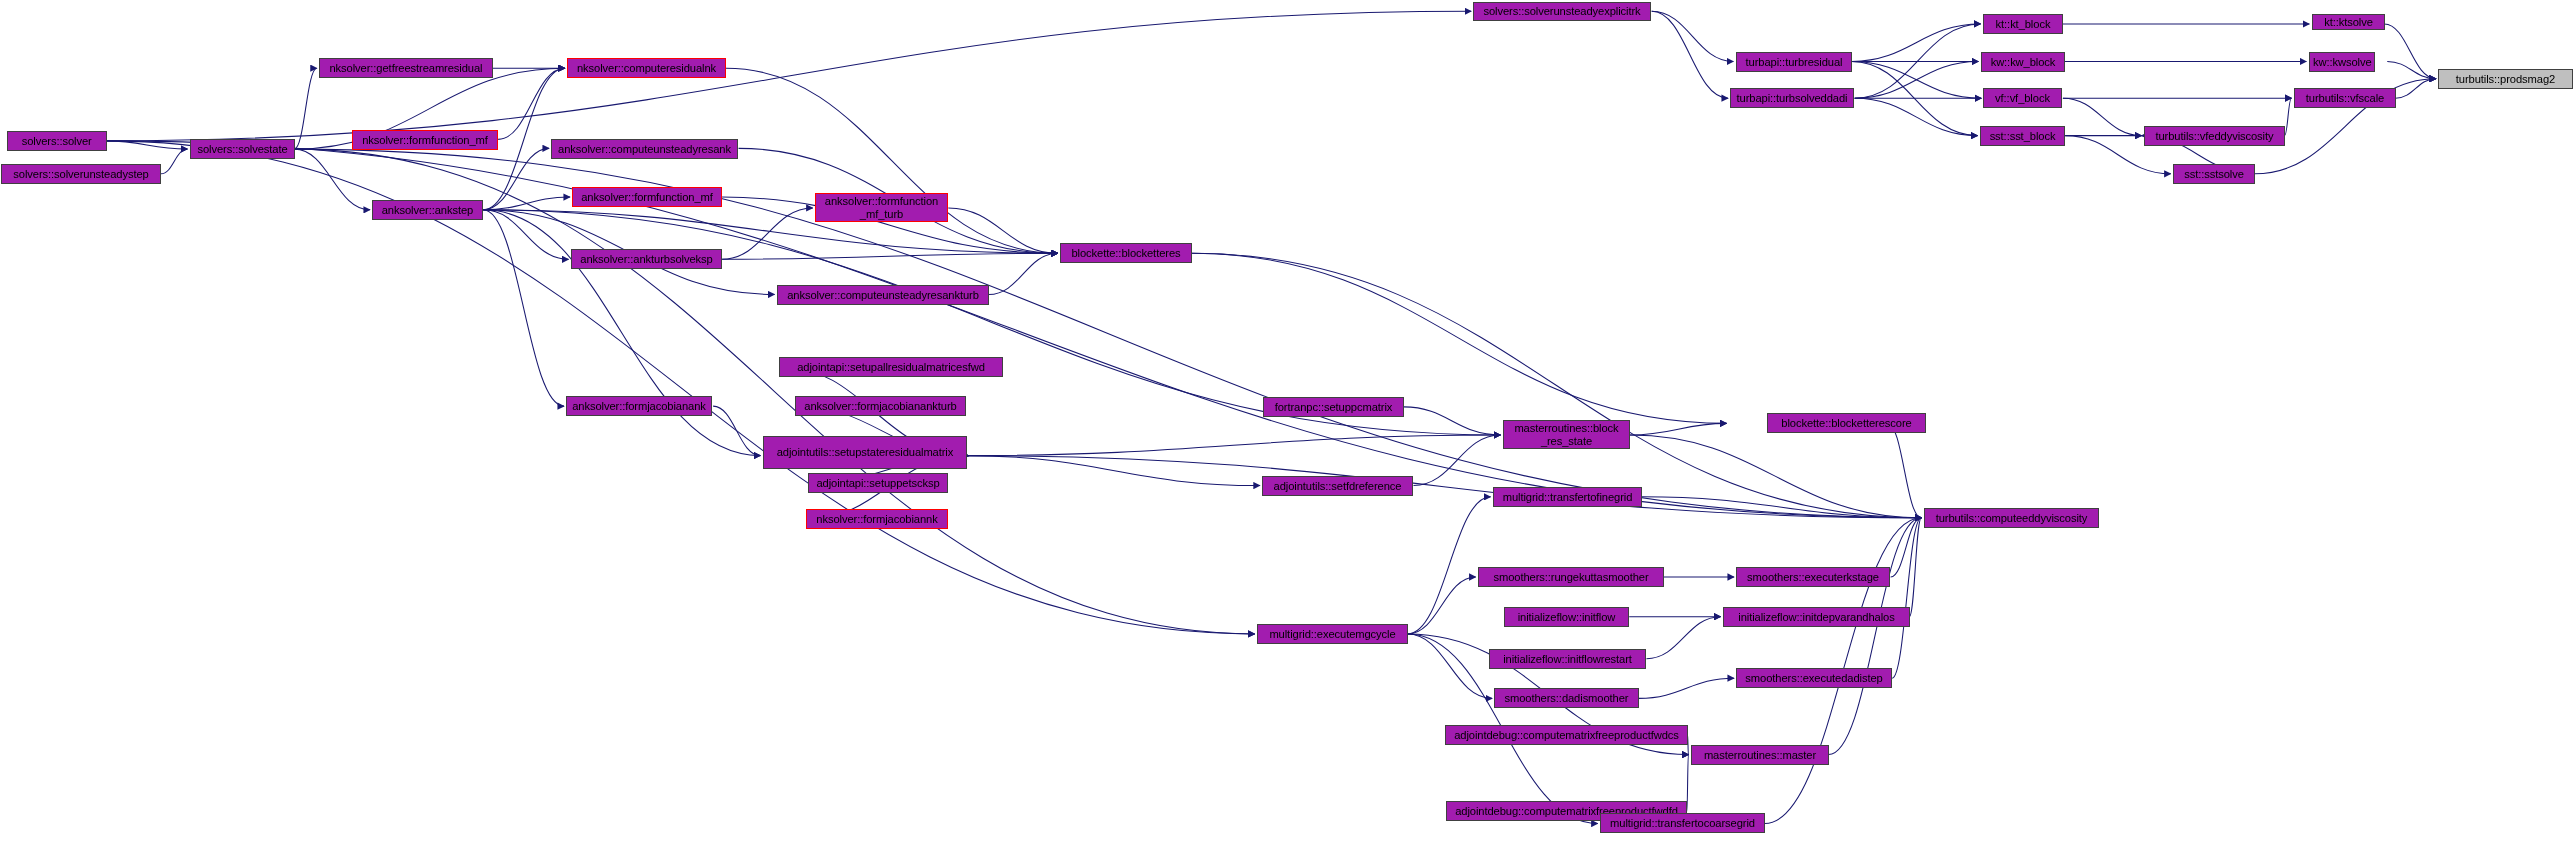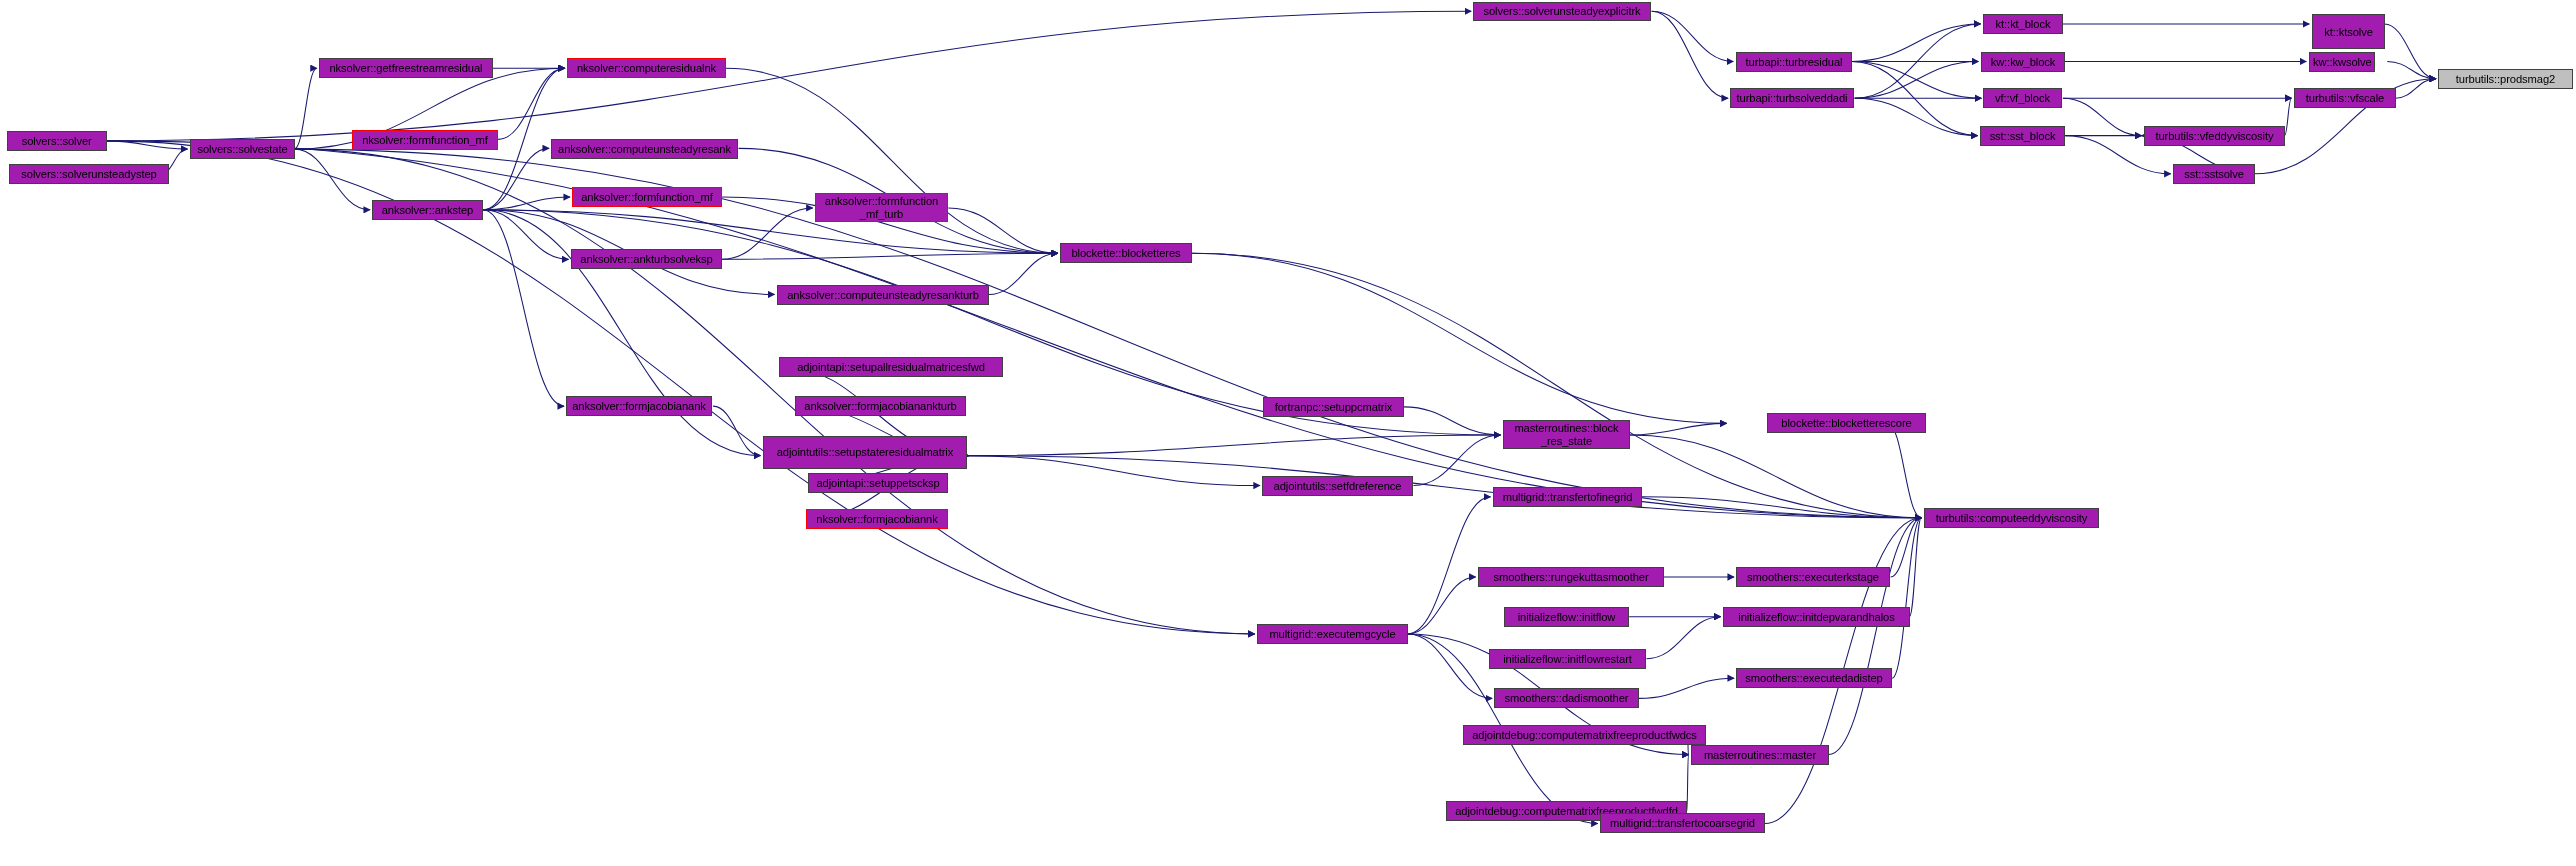--- a/index.html
+++ b/index.html
@@ -143,21 +143,21 @@
         <path d="M 3050 181 C 3054.05 181, 3054.95 131, 3059 131" fill="none" stroke="#191970" stroke-width="1.4" marker-end="url(#arrow)"></path>
         <path d="M 3010 232 C 3118.9 232, 3143.1 105, 3252 105" fill="none" stroke="#191970" stroke-width="1.4" marker-end="url(#arrow)"></path>
         <path d="M 3010 232 C 2942.05 232, 2926.95 181, 2859 181" fill="none" stroke="#191970" stroke-width="1.4" marker-end="url(#arrow)"></path>
         <path d="M 3183 32 C 3214.05 32, 3220.95 105, 3252 105" fill="none" stroke="#191970" stroke-width="1.4" marker-end="url(#arrow)"></path>
         <path d="M 3187 82 C 3216.25 82, 3222.75 105, 3252 105" fill="none" stroke="#191970" stroke-width="1.4" marker-end="url(#arrow)"></path>
         <path d="M 3198 131 C 3222.3 131, 3227.7 105, 3252 105" fill="none" stroke="#191970" stroke-width="1.4" marker-end="url(#arrow)"></path>
       </g>
   </svg>
   <div id="node-layer">
       <div class="gnode" style="left: 6.7px; top: 131px; width: 100px; height: 19.5px;"><span class="lbl">solvers::solver</span></div>
-      <div class="gnode" style="left: 9px; top: 164px; width: 160px; height: 19.5px;"><span class="lbl">solvers::solverunsteadystep</span></div>
+      <div class="gnode" style="left: 1px; top: 164px; width: 160px; height: 19.5px;"><span class="lbl">solvers::solverunsteadystep</span></div>
       <div class="gnode" style="left: 190px; top: 139px; width: 105px; height: 19.5px;"><span class="lbl">solvers::solvestate</span></div>
       <div class="gnode" style="left: 319px; top: 58px; width: 174px; height: 19.5px;"><span class="lbl">nksolver::getfreestreamresidual</span></div>
       <div class="gnode red" style="left: 567px; top: 58px; width: 159px; height: 19.5px;"><span class="lbl">nksolver::computeresidualnk</span></div>
       <div class="gnode red" style="left: 352px; top: 130px; width: 146px; height: 19.5px;"><span class="lbl">nksolver::formfunction_mf</span></div>
       <div class="gnode" style="left: 372px; top: 200px; width: 111px; height: 19.5px;"><span class="lbl">anksolver::ankstep</span></div>
       <div class="gnode" style="left: 551px; top: 139px; width: 187px; height: 19.5px;"><span class="lbl">anksolver::computeunsteadyresank</span></div>
       <div class="gnode red" style="left: 572px; top: 187px; width: 150px; height: 19.5px;"><span class="lbl">anksolver::formfunction_mf</span></div>
       <div class="gnode red" style="left: 815px; top: 193px; width: 133px; height: 29px;"><span class="lbl">anksolver::formfunction
 _mf_turb</span></div>
       <div class="gnode" style="left: 571px; top: 249px; width: 151px; height: 19.5px;"><span class="lbl">anksolver::ankturbsolveksp</span></div>
@@ -177,32 +177,32 @@
       <div class="gnode" style="left: 1493px; top: 487px; width: 149px; height: 19.5px;"><span class="lbl">multigrid::transfertofinegrid</span></div>
       <div class="gnode" style="left: 1924px; top: 508px; width: 175px; height: 19.5px;"><span class="lbl">turbutils::computeeddyviscosity</span></div>
       <div class="gnode" style="left: 1257px; top: 624px; width: 151px; height: 19.5px;"><span class="lbl">multigrid::executemgcycle</span></div>
       <div class="gnode" style="left: 1478px; top: 567px; width: 186px; height: 19.5px;"><span class="lbl">smoothers::rungekuttasmoother</span></div>
       <div class="gnode" style="left: 1736px; top: 567px; width: 154px; height: 19.5px;"><span class="lbl">smoothers::executerkstage</span></div>
       <div class="gnode" style="left: 1504px; top: 607px; width: 125px; height: 19.5px;"><span class="lbl">initializeflow::initflow</span></div>
       <div class="gnode" style="left: 1723px; top: 607px; width: 187px; height: 19.5px;"><span class="lbl">initializeflow::initdepvarandhalos</span></div>
       <div class="gnode" style="left: 1489px; top: 649px; width: 157px; height: 19.5px;"><span class="lbl">initializeflow::initflowrestart</span></div>
       <div class="gnode" style="left: 1494px; top: 688px; width: 145px; height: 19.5px;"><span class="lbl">smoothers::dadismoother</span></div>
       <div class="gnode" style="left: 1736px; top: 668px; width: 156px; height: 19.5px;"><span class="lbl">smoothers::executedadistep</span></div>
-      <div class="gnode" style="left: 1445px; top: 725px; width: 243px; height: 19.5px; margin-left: 18px;"><span class="lbl">adjointdebug::computematrixfreeproductfwdcs</span></div>
+      <div class="gnode" style="left: 1445px; top: 725px; width: 243px; height: 19.5px;"><span class="lbl">adjointdebug::computematrixfreeproductfwdcs</span></div>
       <div class="gnode" style="left: 1691px; top: 745px; width: 138px; height: 19.5px;"><span class="lbl">masterroutines::master</span></div>
       <div class="gnode" style="left: 1446px; top: 801px; width: 241px; height: 19.5px;"><span class="lbl">adjointdebug::computematrixfreeproductfwdfd</span></div>
       <div class="gnode" style="left: 1600px; top: 813px; width: 165px; height: 19.5px;"><span class="lbl">multigrid::transfertocoarsegrid</span></div>
       <div class="gnode" style="left: 1473px; top: 1.5px; width: 178px; height: 19.5px;"><span class="lbl">solvers::solverunsteadyexplicitrk</span></div>
       <div class="gnode" style="left: 1736px; top: 52px; width: 116px; height: 19.5px;"><span class="lbl">turbapi::turbresidual</span></div>
       <div class="gnode" style="left: 1730px; top: 88px; width: 124px; height: 19.5px;"><span class="lbl">turbapi::turbsolveddadi</span></div>
       <div class="gnode" style="left: 1983px; top: 14.2px; width: 80px; height: 19.5px;"><span class="lbl">kt::kt_block</span></div>
       <div class="gnode" style="left: 1981px; top: 52px; width: 84px; height: 19.5px; justify-content: center;"><span class="lbl">kw::kw_block</span></div>
       <div class="gnode" style="left: 1983px; top: 88px; width: 79px; height: 19.5px;"><span class="lbl">vf::vf_block</span></div>
       <div class="gnode" style="left: 1980px; top: 126px; width: 85px; height: 19.5px;"><span class="lbl">sst::sst_block</span></div>
       <div class="gnode" style="left: 2144px; top: 126px; width: 141px; height: 19.5px;"><span class="lbl">turbutils::vfeddyviscosity</span></div>
       <div class="gnode" style="left: 2173px; top: 164px; width: 82px; height: 19.5px;"><span class="lbl">sst::sstsolve</span></div>
-      <div class="gnode" style="left: 2312px; top: 14.2px; width: 73px; height: 35px;"><span class="lbl">kt::ktsolve</span></div>
+      <div class="gnode" style="left: 2312px; top: 14.2px; width: 73px; height: 16px;"><span class="lbl">kt::ktsolve</span></div>
       <div class="gnode" style="left: 2309px; top: 52px; width: 66px; height: 19.5px;"><span class="lbl">kw::kwsolve</span></div>
       <div class="gnode" style="left: 2294px; top: 88px; width: 102px; height: 19.5px;"><span class="lbl">turbutils::vfscale</span></div>
       <div class="gnode focus" style="left: 2438px; top: 69px; width: 135px; height: 19.5px;"><span class="lbl">turbutils::prodsmag2</span></div>
     </div>
 </div>
 
 
 </body></html>

